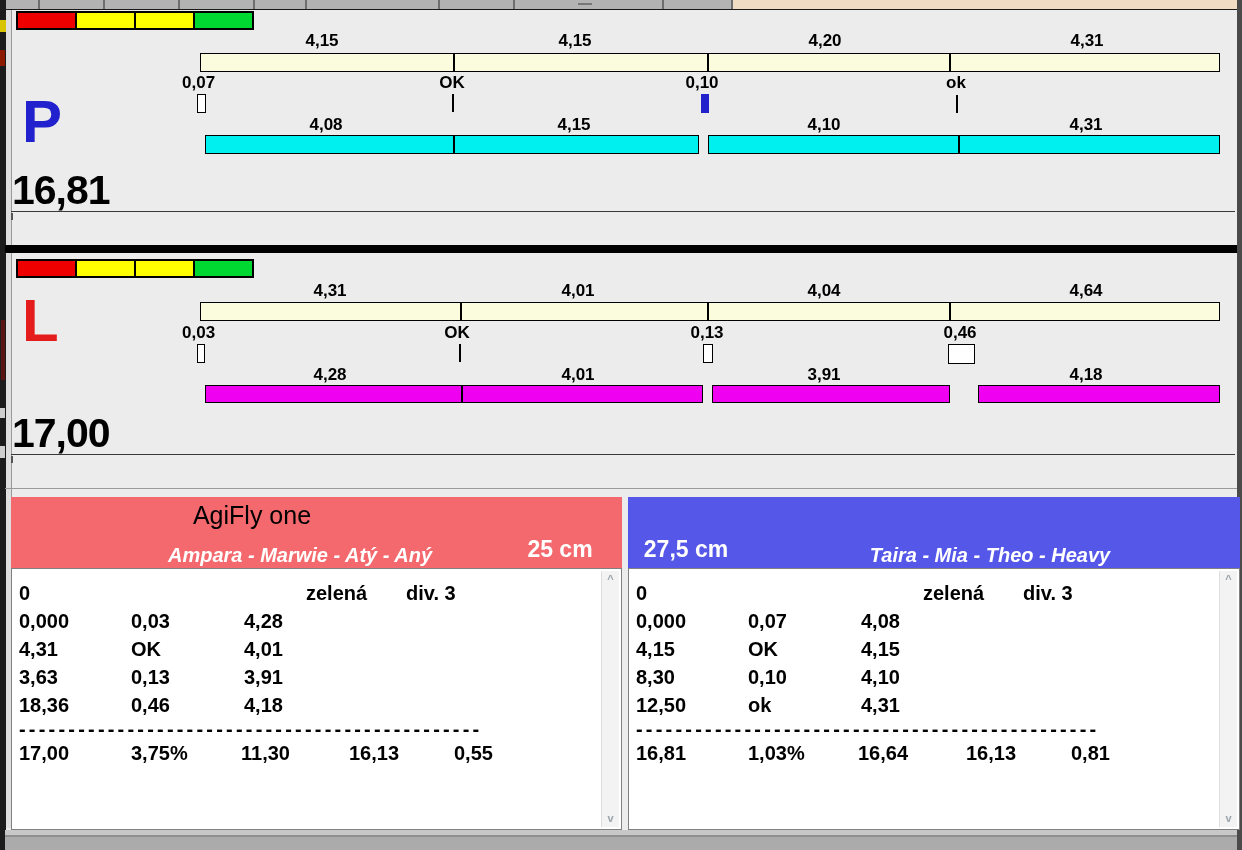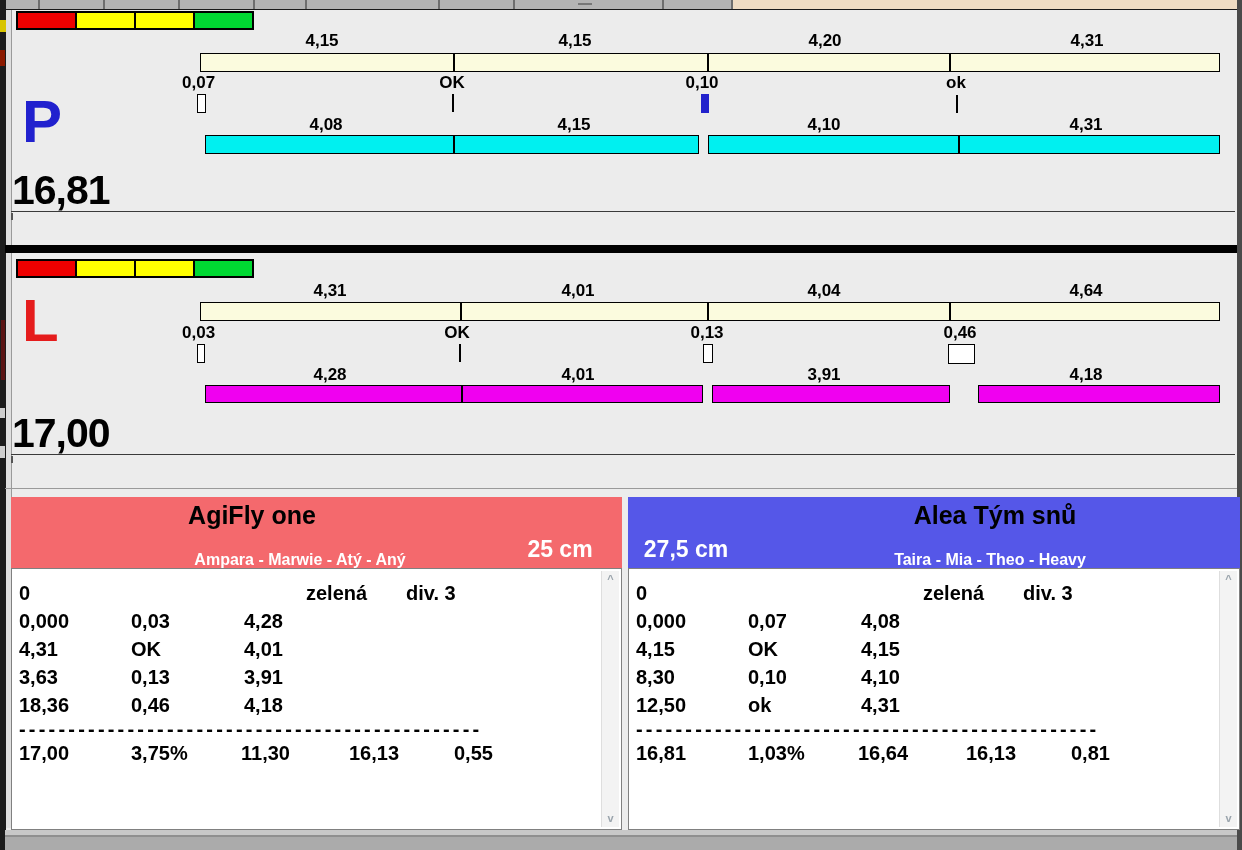--- a/index.html
+++ b/index.html
@@ -42,22 +42,22 @@
   .sep-line{position:absolute;left:11px;width:1224px;height:1px;background:#3a3a3a;}
   .notch{position:absolute;left:11px;width:2px;height:7px;background:#555;}
   .panel-top-border{position:absolute;left:5px;top:9px;width:1232px;height:1px;background:#1a1a1a;}
   .thick-divider{position:absolute;left:5px;top:245px;width:1232px;height:8px;background:#000;}
   .panel-l-bottom{position:absolute;left:5px;top:488px;width:1232px;height:1px;background:#9a9a9a;}
 
   
   .team-header{position:absolute;top:497px;height:71px;}
   .team-header.left{left:11px;width:611px;background:#F4696D;}
   .team-header.right{left:628px;width:612px;background:#5557E8;}
-  .team-title{position:absolute;top:4px;transform:translateX(-50%);font-size:25px;font-weight:bold;color:#000;white-space:nowrap;}
-  .team-members{position:absolute;top:54px;transform:translateX(-50%);font-size:16px;font-weight:bold;color:#FFF;white-space:nowrap;}
+  .team-title{position:absolute;top:4px;transform:translateX(-50%);font-size:25px;font-weight:normal;color:#000;white-space:nowrap;}
+  .team-members{position:absolute;top:47px;transform:translateX(-50%);font-size:20px;font-weight:bold;color:#FFF;white-space:nowrap;font-style:italic;}
   .jump-height{position:absolute;top:39px;transform:translateX(-50%);font-size:23px;font-weight:bold;color:#FFF;white-space:nowrap;}
   .datetime-box{position:absolute;left:493px;top:496px;width:263px;height:31px;background:#FFF;border:1px solid #B7B7B7;
                 box-sizing:border-box;text-align:center;font-size:21px;line-height:29px;white-space:nowrap;}
 
   .results-table{position:absolute;top:568px;height:262px;background:#FFF;border:1px solid #808080;box-sizing:border-box;}
   .results-table.left{left:11px;width:611px;}
   .results-table.right{left:628px;width:612px;}
   .tcell{position:absolute;font-size:20px;font-weight:bold;white-space:nowrap;}
   .dashline{position:absolute;left:7px;font-size:20px;font-weight:bold;letter-spacing:3.2px;white-space:nowrap;}
   .sbar{position:absolute;top:2px;bottom:2px;right:2px;width:17px;background:#F3F3F3;border-left:1px solid #DEDEDE;}
@@ -192,21 +192,20 @@
   </section>
 
   <div class="panel-l-bottom"></div>
 
   <div class="team-header left">
     <div class="team-title" style="left:241px">AgiFly one</div>
     <div class="team-members" style="left:289px">Ampara - Marwie - Atý - Aný</div>
     <div class="jump-height" style="left:549px">25 cm</div>
   </div>
   <div class="team-header right">
-    <div class="team-title" style="left:367px">Alea Tým snů</div>
     <div class="team-members" style="left:362px">Taira - Mia - Theo - Heavy</div>
     <div class="jump-height" style="left:58px">27,5 cm</div>
   </div>
 
   <div class="results-table left">
     <span class="tcell" style="left:7px;top:13px">0</span>
     <span class="tcell" style="left:294px;top:13px">zelená</span>
     <span class="tcell" style="left:394px;top:13px">div. 3</span>
 
     <span class="tcell" style="left:7px;top:41px">0,000</span>

